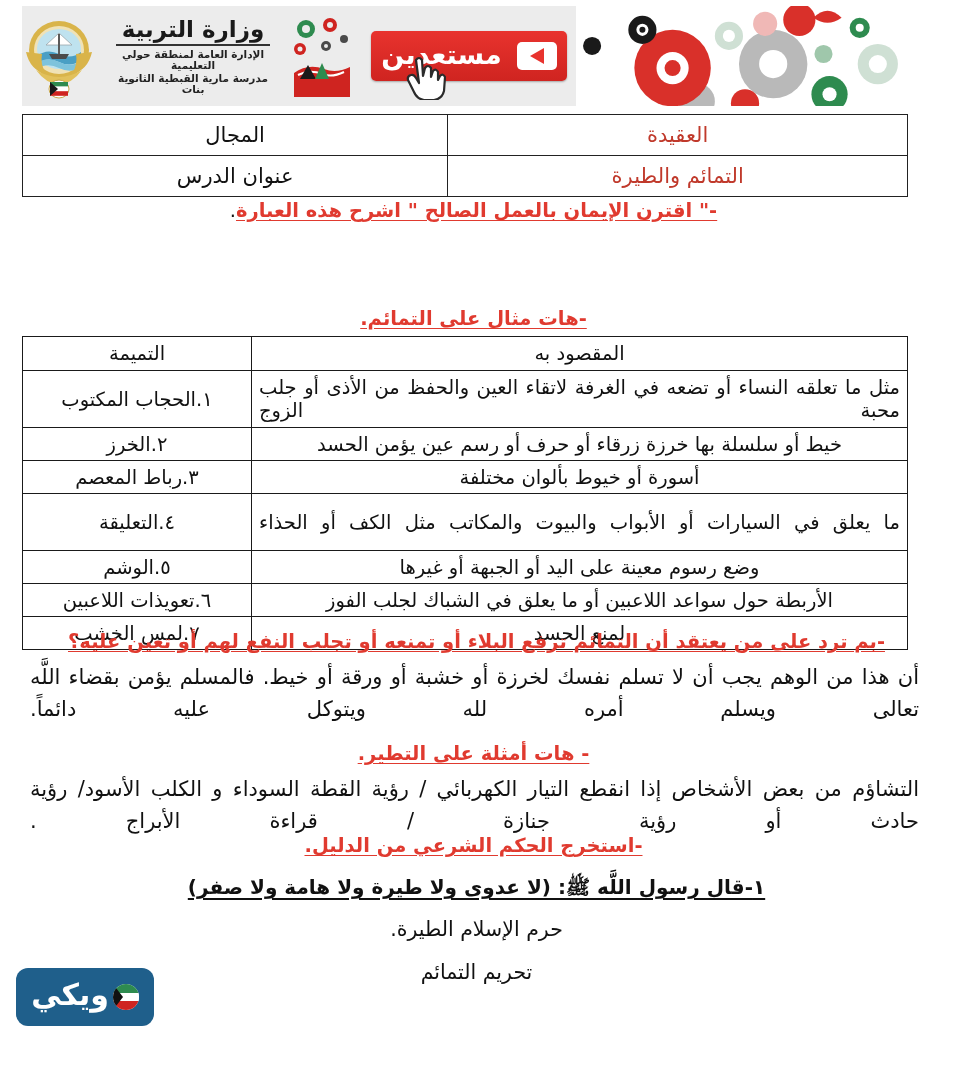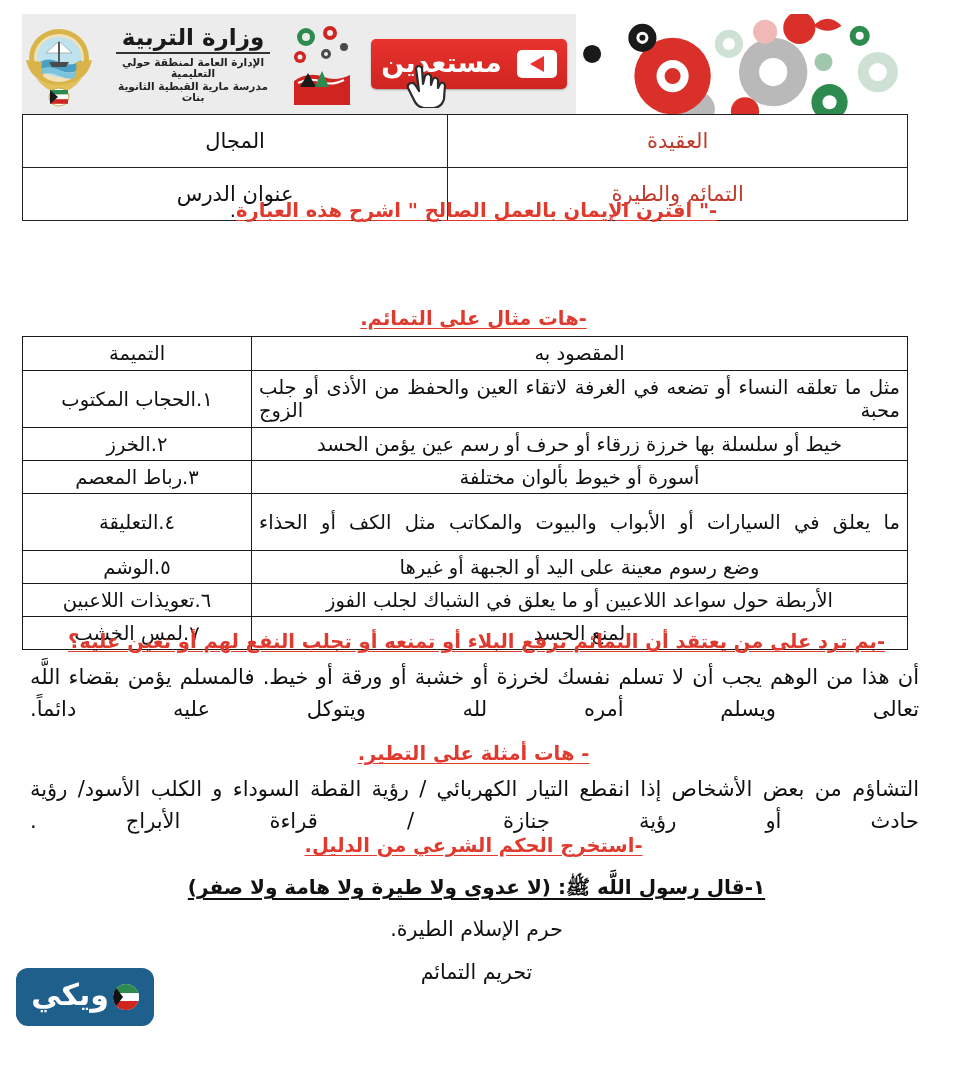--- a/index.html
+++ b/index.html
@@ -14,21 +14,21 @@
     position: relative;
     font-family: "DejaVu Sans", "Liberation Sans", sans-serif;
     color: #000;
     overflow: hidden;
   }
 
   
   .banner {
     position: absolute;
     left: 22px;
-    top: 14px;
+    top: 6px;
     width: 886px;
     height: 100px;
     background: #ececec;
     display: flex;
     flex-direction: row-reverse;
     align-items: center;
     overflow: hidden;
   }
   .banner-right {
     width: 340px;
@@ -153,21 +153,21 @@
     width: 886px;
     border-collapse: collapse;
     table-layout: fixed;
   }
   .info-table td {
     border: 1.6px solid #222;
     height: 36px;
     text-align: center;
     vertical-align: middle;
     font-size: 21px;
-    padding: 8px 6px;
+    padding: 2px 6px;
   }
   .info-label { color: #111; width: 48%; }
   .info-value { color: #c0392b; width: 52%; }
 
   
   .q-red {
     color: #e03a2f;
     font-weight: bold;
     font-size: 19.5px;
     text-decoration: underline;

